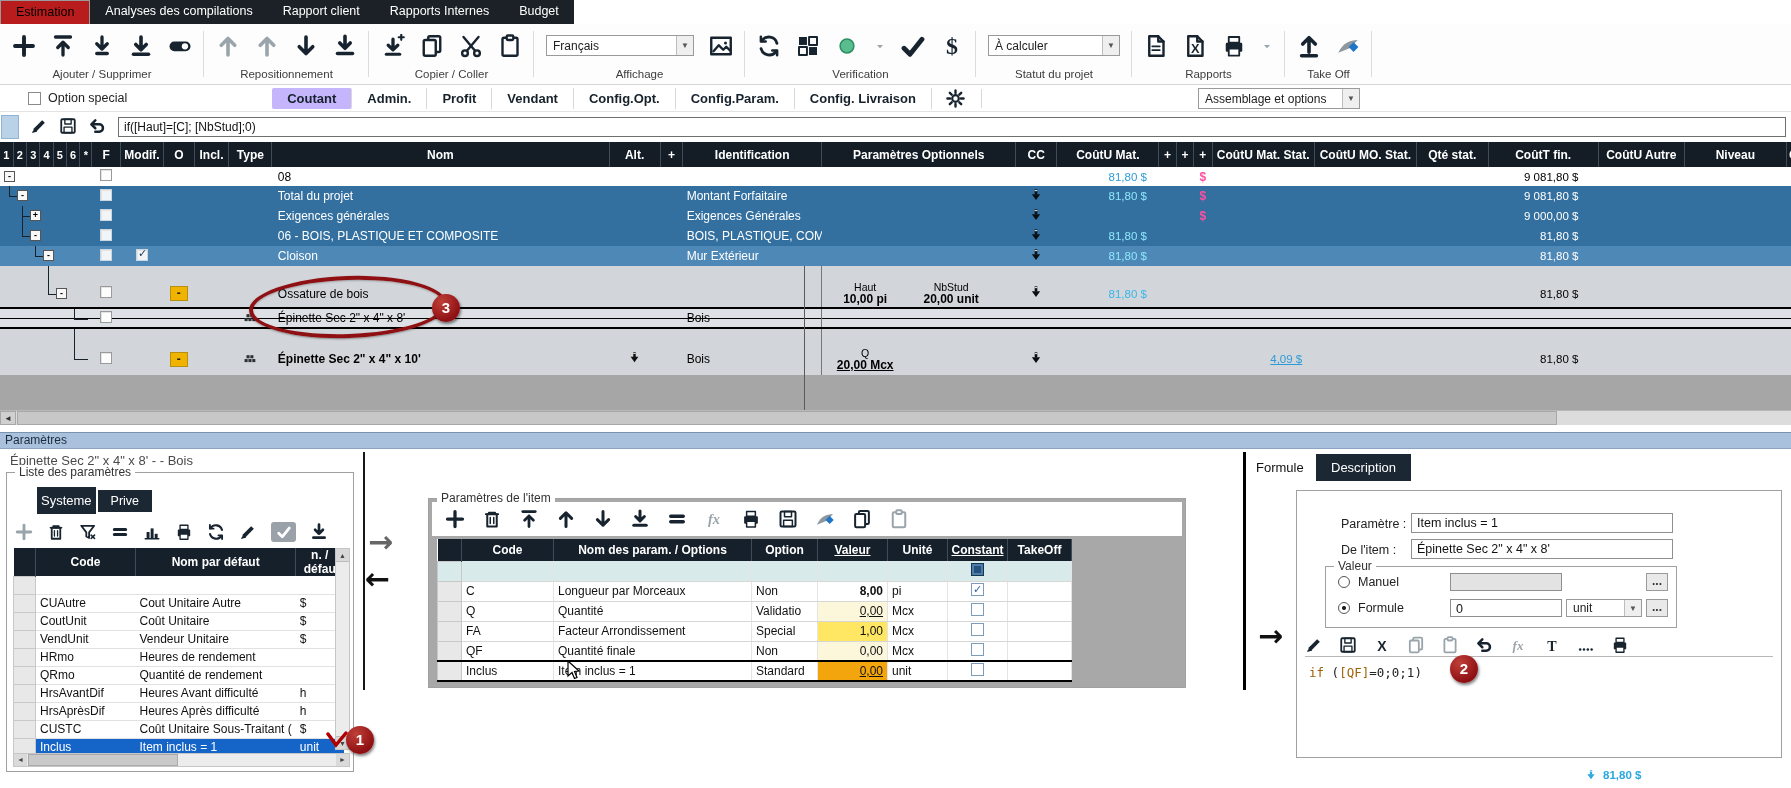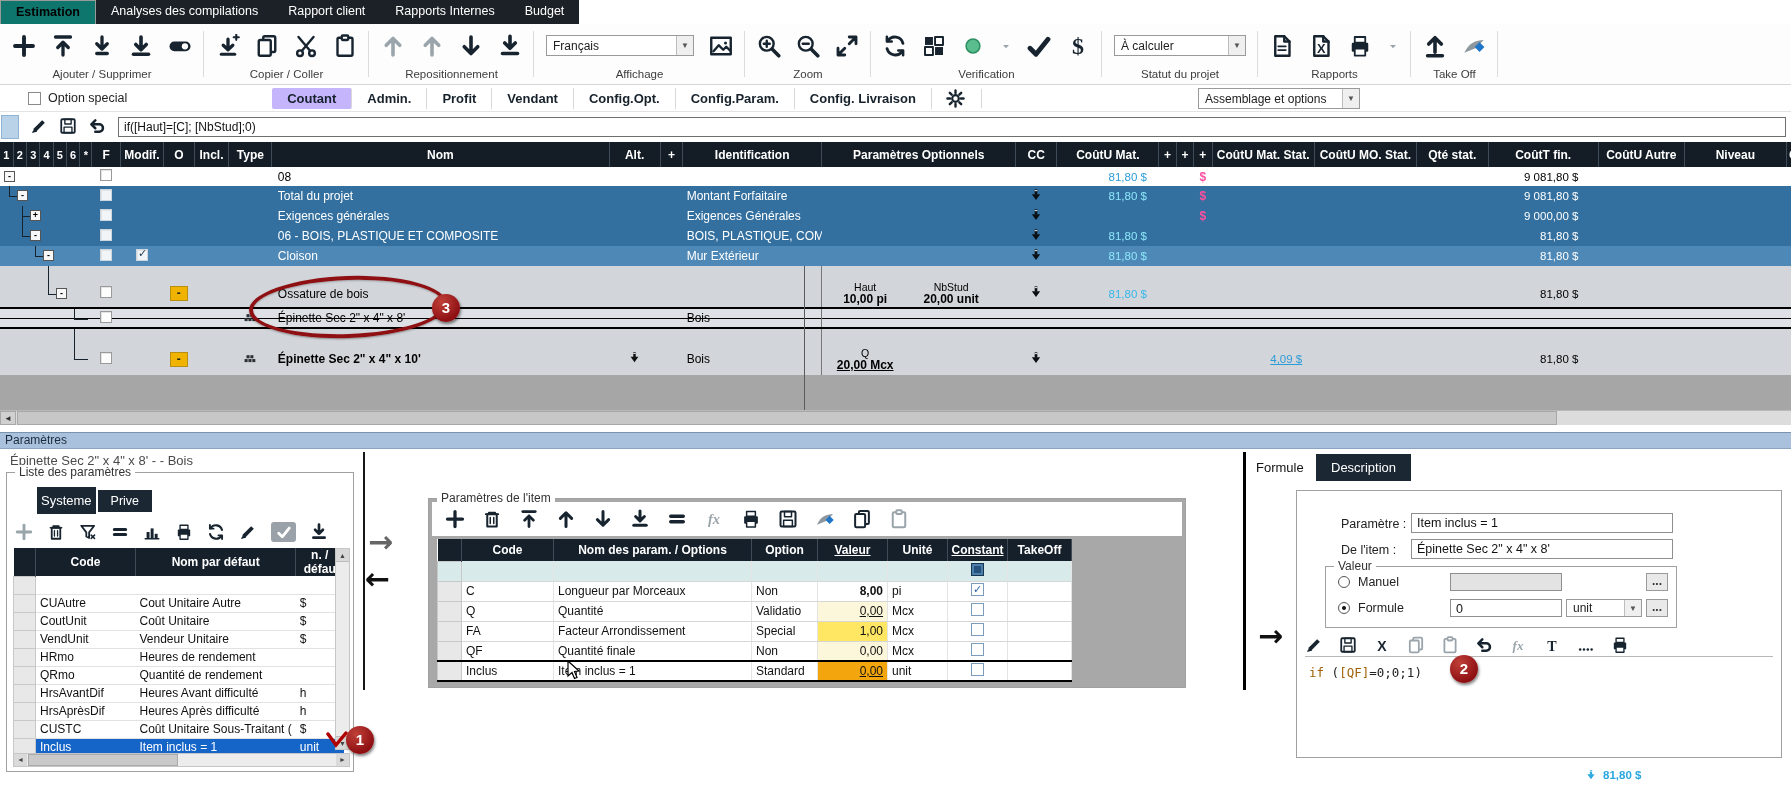--- a/index.html
+++ b/index.html
@@ -2,21 +2,21 @@
 <html><head>
 <meta charset="utf-8">
 <style>
   *{box-sizing:border-box;margin:0;padding:0}
   body{background:#888}
   .app{position:relative;width:1791px;height:788px;background:#fff;font-family:"Liberation Sans",sans-serif;font-size:12px;color:#111;overflow:hidden}
   
   .tabbar{position:absolute;left:0;top:0;height:24px;display:flex;align-items:stretch}
   .tabbar-bg{background:#1b2126;display:flex;align-items:stretch}
   .ttab{padding:4px 15px;color:#fff;font-size:12.5px;white-space:nowrap;cursor:default}
-  .ttab.active{background:#0f766e;color:#000;border:1px solid #9a9a9a;border-bottom:none;font-weight:bold}
+  .ttab.active{background:#b91c1c;color:#000;border:1px solid #9a9a9a;border-bottom:none;font-weight:normal}
   
   .ribbon{position:absolute;top:24px;left:0;width:1791px;height:61px;background:#fdfdfd;border-bottom:1px solid #d6d6d6;display:flex}
   .rgroup{display:flex;flex-direction:column;align-items:center;justify-content:space-between;padding:5px 12px 2px;position:relative}
   .rgroup:after{content:"";position:absolute;right:0;top:7px;bottom:7px;width:1px;background:#dcdcdc}
   .ricons{display:flex;align-items:center;gap:15px;height:33px}
   .rlabel{font-size:11.5px;color:#3d3d3d;padding-bottom:2px;white-space:nowrap}
   .ic{display:inline-flex;color:#17242f;line-height:0}
   .ic.m{color:#9aa4ab}
   .combo{display:inline-flex;align-items:center;height:21px;border:1px solid #9a9a9a;background:#fff}
   .combo .cv{padding:0 6px;white-space:nowrap;flex:1;text-align:left;font-size:12px;color:#222}
@@ -191,20 +191,46 @@
             <svg viewBox="0 0 16 16" width="24" height="24" fill="none" stroke="currentColor" stroke-width="1.6" stroke-linecap="round" stroke-linejoin="round">
               <rect x="1" y="5" width="14" height="6.5" rx="3.2" fill="currentColor" stroke="none"></rect>
               <circle cx="11.3" cy="8.2" r="2.1" fill="#fff" stroke="none"></circle>
             </svg>
           </span>
         </div>
         <div class="rlabel">Ajouter / Supprimer</div>
       </div>
       <div class="rgroup">
         <div class="ricons">
+          <span class="ic m">
+            <svg viewBox="0 0 16 16" width="24" height="24" fill="none" stroke="currentColor" stroke-width="1.6" stroke-linecap="round" stroke-linejoin="round">
+              <path d="M8 14V3M3.5 7.5 8 3l4.5 4.5" stroke-width="2.4"></path>
+            </svg>
+          </span>
+          <span class="ic m">
+            <svg viewBox="0 0 16 16" width="24" height="24" fill="none" stroke="currentColor" stroke-width="1.6" stroke-linecap="round" stroke-linejoin="round">
+              <path d="M8 14V3M3.5 7.5 8 3l4.5 4.5" stroke-width="2.4"></path>
+            </svg>
+          </span>
+          <span class="ic">
+            <svg viewBox="0 0 16 16" width="24" height="24" fill="none" stroke="currentColor" stroke-width="1.6" stroke-linecap="round" stroke-linejoin="round">
+              <path d="M8 2v11M3.5 8.5 8 13l4.5-4.5" stroke-width="2.4"></path>
+            </svg>
+          </span>
+          <span class="ic">
+            <svg viewBox="0 0 16 16" width="24" height="24" fill="none" stroke="currentColor" stroke-width="1.6" stroke-linecap="round" stroke-linejoin="round">
+              <path d="M8 1.5v8M4.5 6 8 9.5 11.5 6" stroke-width="2.4"></path>
+              <path d="M3 13h10" stroke-width="2.4"></path>
+            </svg>
+          </span>
+        </div>
+        <div class="rlabel">Repositionnement</div>
+      </div>
+      <div class="rgroup">
+        <div class="ricons">
           <span class="ic">
             <svg viewBox="0 0 16 16" width="24" height="24" fill="none" stroke="currentColor" stroke-width="1.6" stroke-linecap="round" stroke-linejoin="round">
               <path d="M8 3.5v7M4.8 7.5 8 10.5l3.2-3" stroke-width="2.2"></path>
               <path d="M3.5 13.5h9" stroke-width="2"></path>
               <path d="M11.8 2.2h3.4M13.5 .5v3.4" stroke-width="1.4"></path>
             </svg>
           </span>
           <span class="ic">
             <svg viewBox="0 0 16 16" width="24" height="24" fill="none" stroke="currentColor" stroke-width="1.6" stroke-linecap="round" stroke-linejoin="round">
               <rect x="5.5" y="1.5" width="8" height="10.5" rx="1"></rect>
@@ -219,86 +245,36 @@
             </svg>
           </span>
           <span class="ic">
             <svg viewBox="0 0 16 16" width="24" height="24" fill="none" stroke="currentColor" stroke-width="1.6" stroke-linecap="round" stroke-linejoin="round">
               <rect x="3" y="2.5" width="10" height="12" rx="1"></rect>
               <rect x="5.8" y="1" width="4.4" height="3" rx="0.8" fill="#fff"></rect>
             </svg>
           </span>
         </div>
         <div class="rlabel">Copier / Coller</div>
-      </div>
-      <div class="rgroup">
-        <div class="ricons">
-          <span class="ic m">
-            <svg viewBox="0 0 16 16" width="24" height="24" fill="none" stroke="currentColor" stroke-width="1.6" stroke-linecap="round" stroke-linejoin="round">
-              <path d="M8 14V3M3.5 7.5 8 3l4.5 4.5" stroke-width="2.4"></path>
-            </svg>
-          </span>
-          <span class="ic m">
-            <svg viewBox="0 0 16 16" width="24" height="24" fill="none" stroke="currentColor" stroke-width="1.6" stroke-linecap="round" stroke-linejoin="round">
-              <path d="M8 14V3M3.5 7.5 8 3l4.5 4.5" stroke-width="2.4"></path>
-            </svg>
-          </span>
-          <span class="ic">
-            <svg viewBox="0 0 16 16" width="24" height="24" fill="none" stroke="currentColor" stroke-width="1.6" stroke-linecap="round" stroke-linejoin="round">
-              <path d="M8 2v11M3.5 8.5 8 13l4.5-4.5" stroke-width="2.4"></path>
-            </svg>
-          </span>
-          <span class="ic">
-            <svg viewBox="0 0 16 16" width="24" height="24" fill="none" stroke="currentColor" stroke-width="1.6" stroke-linecap="round" stroke-linejoin="round">
-              <path d="M8 1.5v8M4.5 6 8 9.5 11.5 6" stroke-width="2.4"></path>
-              <path d="M3 13h10" stroke-width="2.4"></path>
-            </svg>
-          </span>
-        </div>
-        <div class="rlabel">Repositionnement</div>
       </div>
       <div class="rgroup">
         <div class="ricons">
           <span class="combo" style="width: 148px;">
             <span class="cv">Français</span>
             <span class="ca">▼</span>
           </span>
           <span class="ic">
             <svg viewBox="0 0 16 16" width="24" height="24" fill="none" stroke="currentColor" stroke-width="1.6" stroke-linecap="round" stroke-linejoin="round">
               <rect x="1.5" y="2.5" width="13" height="11"></rect>
               <path d="M3 11.5l3.5-4 3 3 2-2 2.5 2.5"></path>
               <circle cx="11" cy="6" r="1" fill="currentColor" stroke="none"></circle>
             </svg>
           </span>
         </div>
         <div class="rlabel">Affichage</div>
-      </div>
-      <div class="rgroup">
-        <div class="ricons">
-          <span class="ic">
-            <svg viewBox="0 0 16 16" width="24" height="24" fill="none" stroke="currentColor" stroke-width="1.6" stroke-linecap="round" stroke-linejoin="round">
-              <circle cx="6.5" cy="6.5" r="4.6"></circle>
-              <path d="M10.2 10.2l4.3 4.3" stroke-width="2.4"></path>
-              <path d="M4.5 6.5h4M6.5 4.5v4"></path>
-            </svg>
-          </span>
-          <span class="ic">
-            <svg viewBox="0 0 16 16" width="24" height="24" fill="none" stroke="currentColor" stroke-width="1.6" stroke-linecap="round" stroke-linejoin="round">
-              <circle cx="6.5" cy="6.5" r="4.6"></circle>
-              <path d="M10.2 10.2l4.3 4.3" stroke-width="2.4"></path>
-              <path d="M4.5 6.5h4"></path>
-            </svg>
-          </span>
-          <span class="ic">
-            <svg viewBox="0 0 16 16" width="24" height="24" fill="none" stroke="currentColor" stroke-width="1.6" stroke-linecap="round" stroke-linejoin="round">
-              <path d="M9.5 2H14v4.5M6.5 14H2V9.5M14 2 9.5 6.5M2 14l4.5-4.5" stroke-width="1.9"></path>
-            </svg>
-          </span>
-        </div>
-        <div class="rlabel">Zoom</div>
       </div>
       <div class="rgroup">
         <div class="ricons">
           <span class="ic">
             <svg viewBox="0 0 16 16" width="24" height="24" fill="none" stroke="currentColor" stroke-width="1.6" stroke-linecap="round" stroke-linejoin="round">
               <path d="M13.3 6.2A5.6 5.6 0 0 0 3.2 4.6M2.7 9.8a5.6 5.6 0 0 0 10.1 1.6" stroke-width="1.9"></path>
               <path d="M2.6 1.8V5h3.2M13.4 14.2V11h-3.2" stroke-width="1.7"></path>
             </svg>
           </span>
           <span class="ic">

